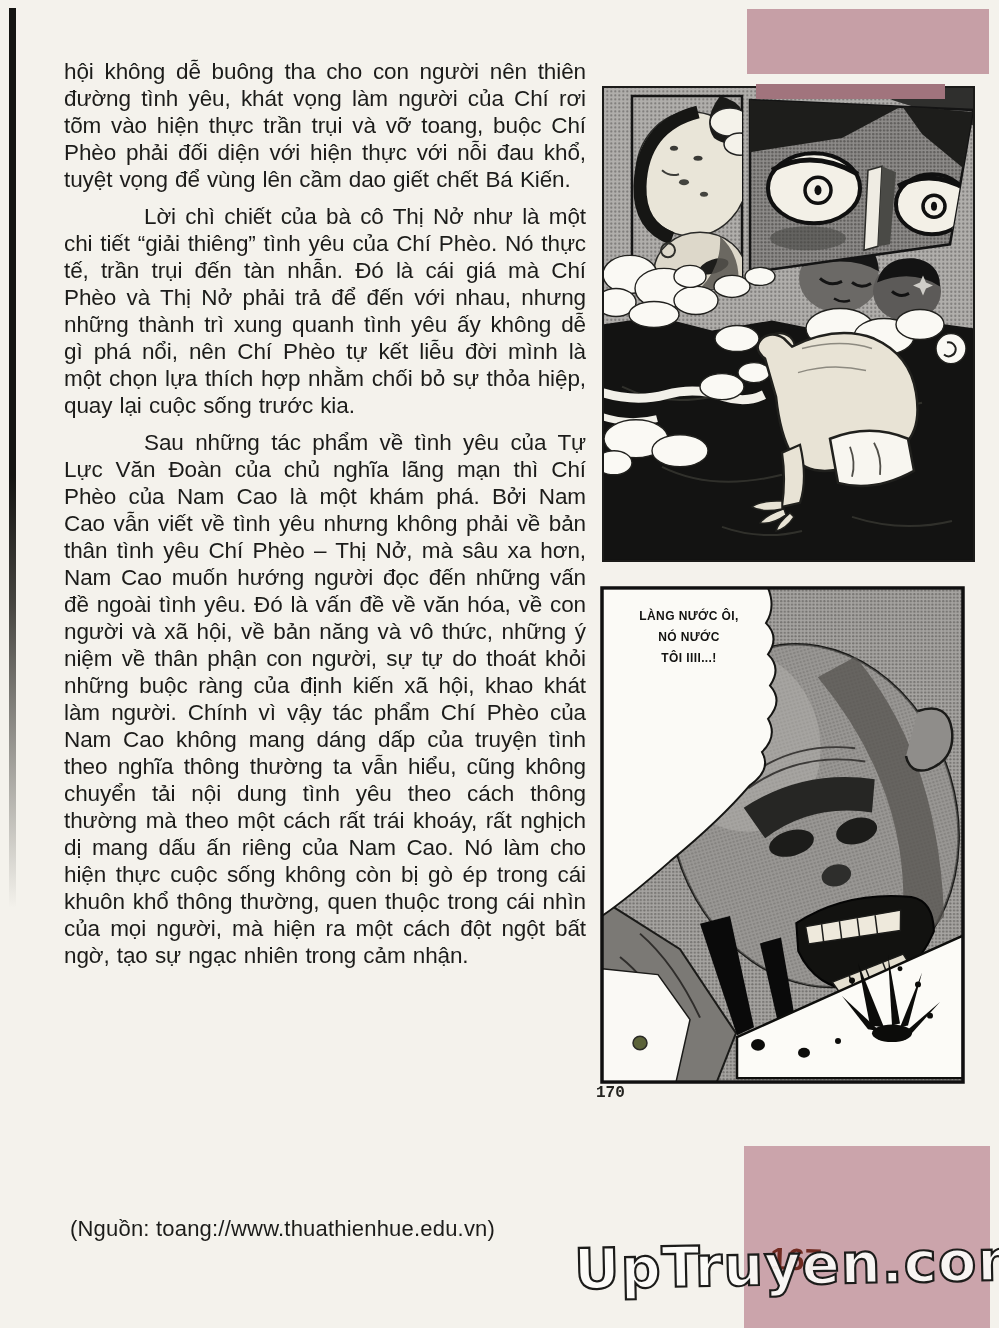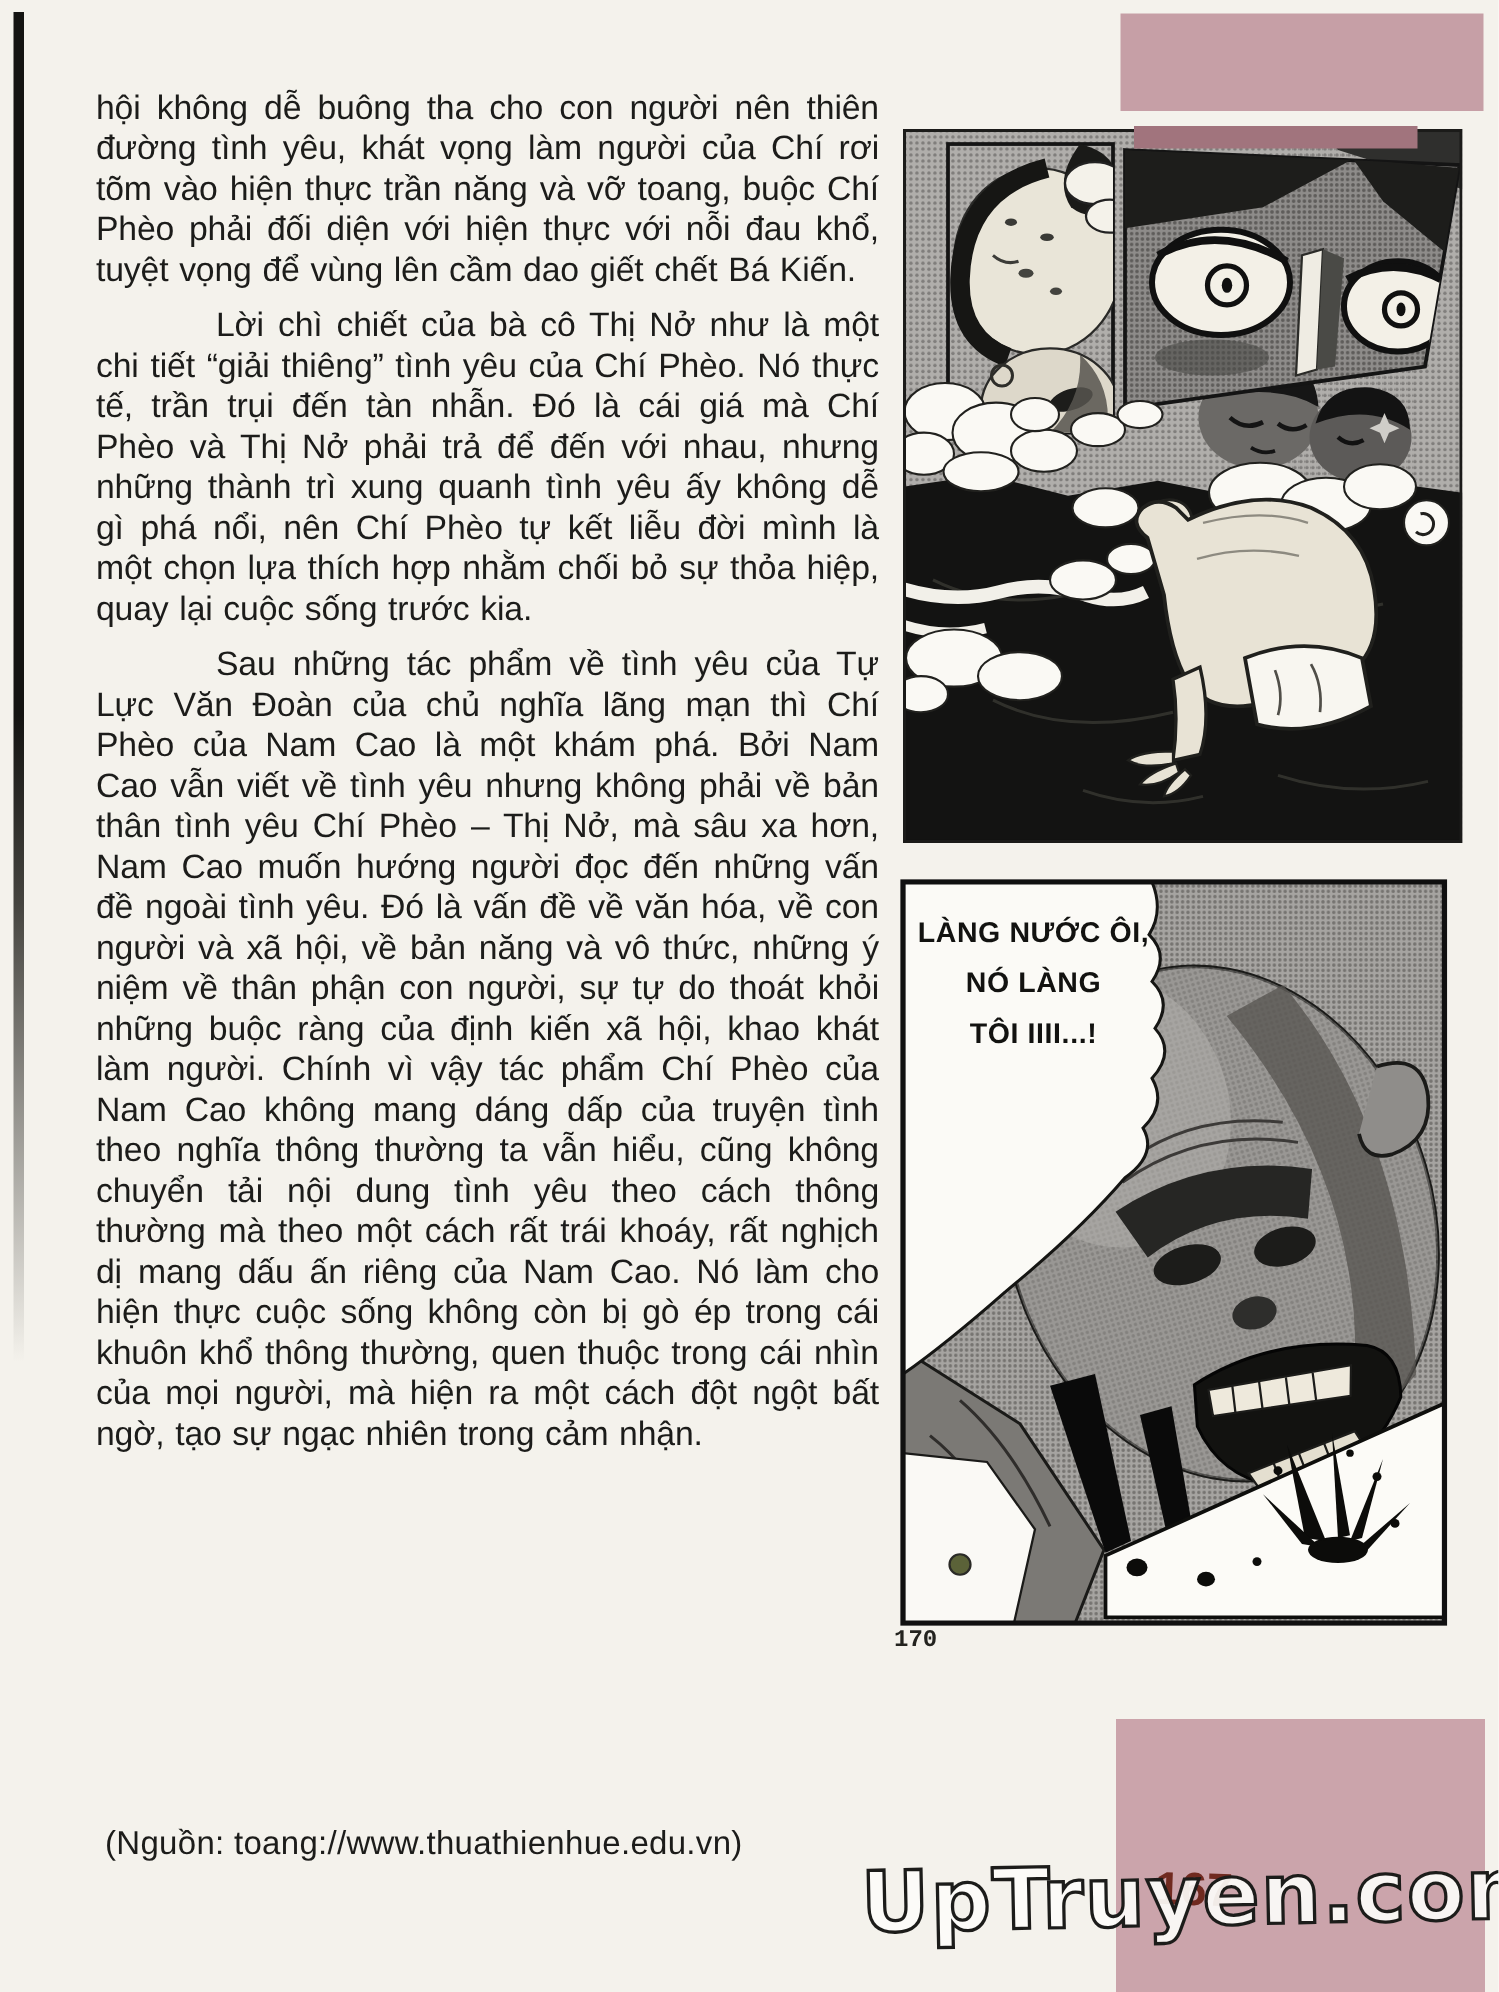--- a/index.html
+++ b/index.html
@@ -34,21 +34,21 @@
   .source{
     position:absolute; left:70px; top:1216px; width:520px;
     font-size:22px; color:#1c1c1a; letter-spacing:0.2px;
   }
   .panel{position:absolute;}
   .panel svg{display:block; width:100%; height:100%;}
   .panel1{left:602px; top:86px; width:373px; height:476px;}
   .panel2{left:600px; top:586px; width:365px; height:498px;}
   .speech{
     position:absolute; left:10px; top:20px; width:158px; z-index:2;
-    text-align:center; font-weight:bold; font-size:19px; line-height:1.75;
+    text-align:center; font-weight:bold; font-size:12px; line-height:1.75;
     color:#121210; letter-spacing:0.4px;
   }
   .pagenum-170{
     position:absolute; left:596px; top:1084px; z-index:2;
     font-family:Liberation Mono, monospace; font-weight:bold; font-size:16px; color:#23231f;
   }
   .pagenum-167{
     position:absolute; left:770px; top:1242px; z-index:2;
     font-weight:bold; font-size:31px; color:var(--page-number-red,#702a20);
     transform:rotate(2deg);
@@ -65,21 +65,21 @@
 <body>
 
 <div class="page">
 
   <div class="left-rule"></div>
   <div class="pink-block-top"></div>
   <div class="pink-strip"></div>
   <div class="pink-block-bottom"></div>
 
   <div class="article">
-    <p>hội không dễ buông tha cho con người nên thiên đường tình yêu, khát vọng làm người của Chí rơi tõm vào hiện thực trần năng và vỡ toang, buộc Chí Phèo phải đối diện với hiện thực với nỗi đau khổ, tuyệt vọng để vùng lên cầm dao giết chết Bá Kiến.</p>
+    <p>hội không dễ buông tha cho con người nên thiên đường tình yêu, khát vọng làm người của Chí rơi tõm vào hiện thực trần trụi và vỡ toang, buộc Chí Phèo phải đối diện với hiện thực với nỗi đau khổ, tuyệt vọng để vùng lên cầm dao giết chết Bá Kiến.</p>
     <p class="ind">Lời chì chiết của bà cô Thị Nở như là một chi tiết “giải thiêng” tình yêu của Chí Phèo. Nó thực tế, trần trụi đến tàn nhẫn. Đó là cái giá mà Chí Phèo và Thị Nở phải trả để đến với nhau, nhưng những thành trì xung quanh tình yêu ấy không dễ gì phá nổi, nên Chí Phèo tự kết liễu đời mình là một chọn lựa thích hợp nhằm chối bỏ sự thỏa hiệp, quay lại cuộc sống trước kia.</p>
     <p class="ind">Sau những tác phẩm về tình yêu của Tự Lực Văn Đoàn của chủ nghĩa lãng mạn thì Chí Phèo của Nam Cao là một khám phá. Bởi Nam Cao vẫn viết về tình yêu nhưng không phải về bản thân tình yêu Chí Phèo – Thị Nở, mà sâu xa hơn, Nam Cao muốn hướng người đọc đến những vấn đề ngoài tình yêu. Đó là vấn đề về văn hóa, về con người và xã hội, về bản năng và vô thức, những ý niệm về thân phận con người, sự tự do thoát khỏi những buộc ràng của định kiến xã hội, khao khát làm người. Chính vì vậy tác phẩm Chí Phèo của Nam Cao không mang dáng dấp của truyện tình theo nghĩa thông thường ta vẫn hiểu, cũng không chuyển tải nội dung tình yêu theo cách thông thường mà theo một cách rất trái khoáy, rất nghịch dị mang dấu ấn riêng của Nam Cao. Nó làm cho hiện thực cuộc sống không còn bị gò ép trong cái khuôn khổ thông thường, quen thuộc trong cái nhìn của mọi người, mà hiện ra một cách đột ngột bất ngờ, tạo sự ngạc nhiên trong cảm nhận.</p>
   </div>
 
   <div class="source">(Nguồn: toang://www.thuathienhue.edu.vn)</div>
 
   <div class="panel panel1">
     <svg viewBox="0 0 373 475" preserveAspectRatio="none">
       <defs>
         <pattern id="ht" width="4" height="4" patternUnits="userSpaceOnUse">
@@ -261,21 +261,21 @@
           <circle cx="238" cy="466" r="3"></circle>
           <ellipse cx="158" cy="470" rx="7" ry="6"></ellipse>
           <ellipse cx="204" cy="478" rx="6" ry="5"></ellipse>
         </g>
       </g>
       <rect x="2" y="2" width="361" height="506" fill="none" stroke="#101010" stroke-width="3.5"></rect>
     </svg>
 
     <div class="speech">
       <div>LÀNG NƯỚC ÔI,</div>
-      <div>NÓ LÀNG</div>
+      <div>NÓ NƯỚC</div>
       <div>TÔI IIII...!</div>
     </div>
   </div>
 
   <div class="pagenum-170">170</div>
   <div class="pagenum-167">167</div>
   <div class="watermark">UpTruyen.com</div>
 
 </div>
 

